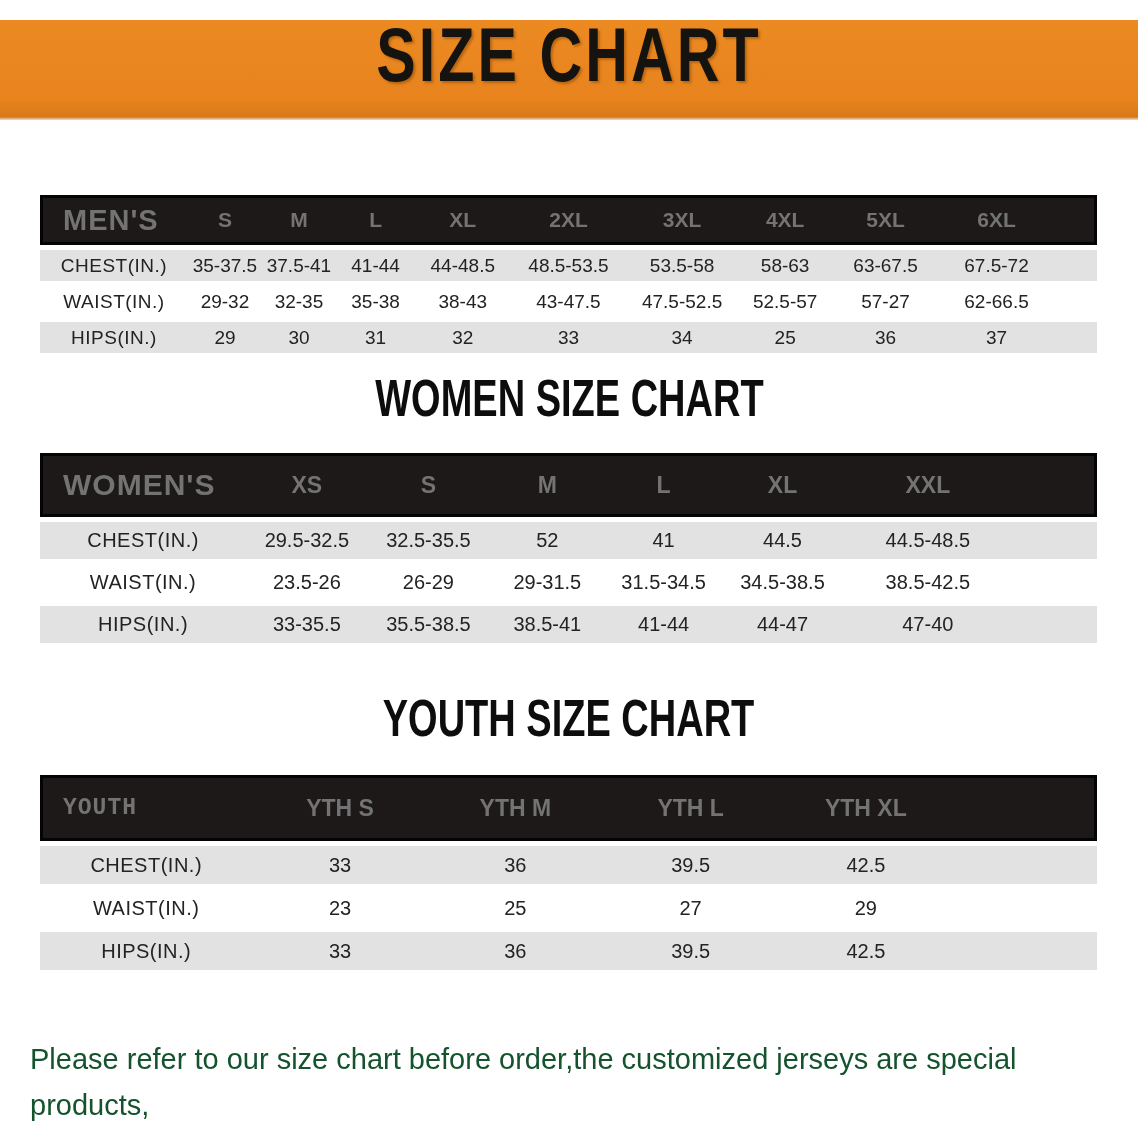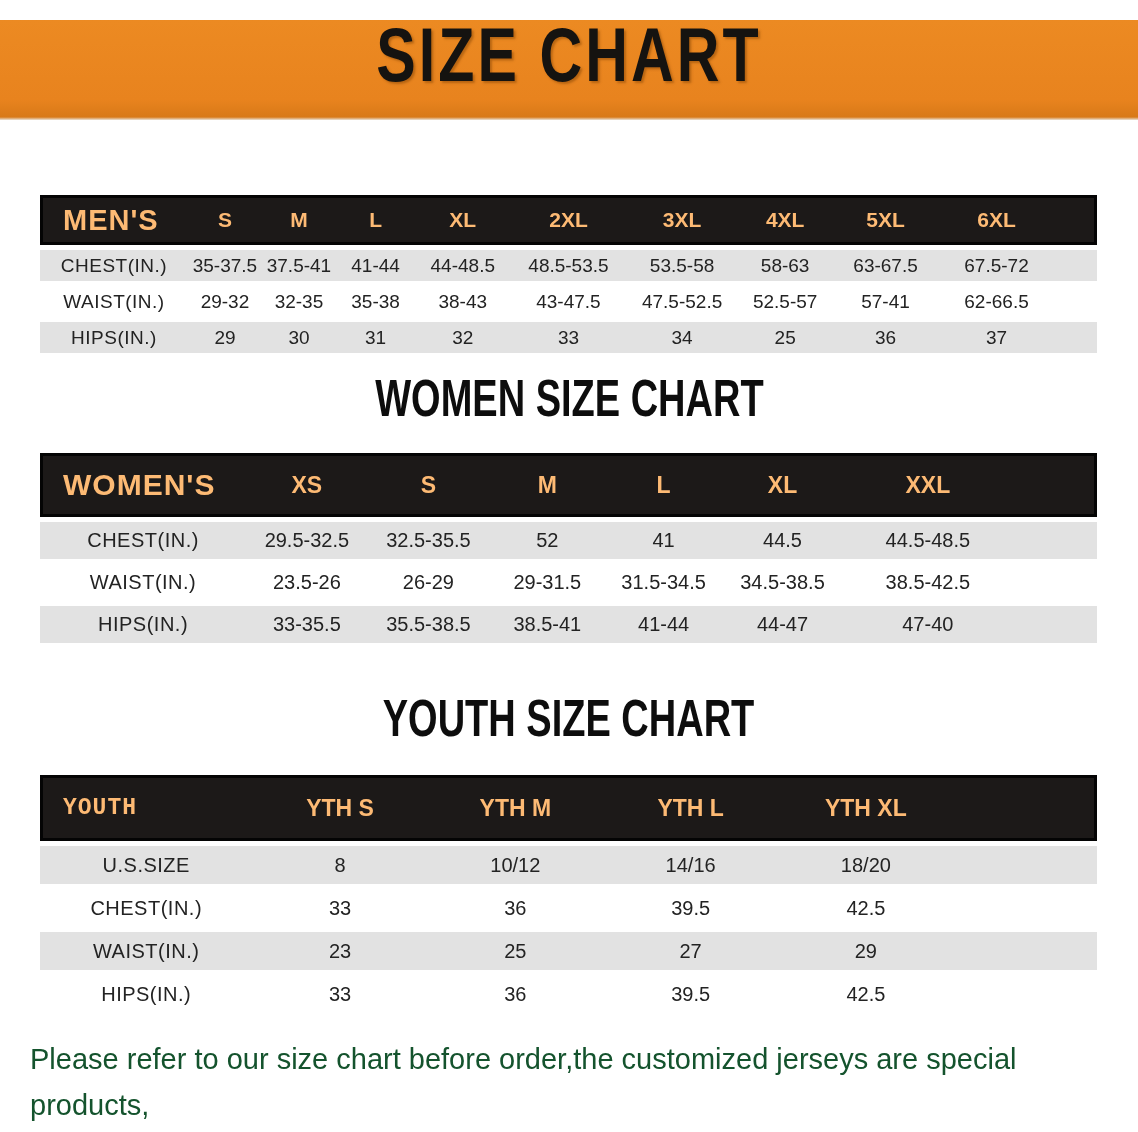--- a/index.html
+++ b/index.html
@@ -69,21 +69,21 @@
   #youth-table-wrap { top: 770px; }
 
   table.size-table {
     width: 100%;
     border-collapse: separate;
     border-spacing: 0 5px;
     table-layout: fixed;
   }
   table.size-table th {
     background: #1c1918;
-    color: #fdba74;
+    color: #737373;
     border-top: 3px solid #040404;
     border-bottom: 3px solid #040404;
     font-weight: 700;
     text-align: center;
     white-space: nowrap;
     overflow: hidden;
   }
   table.size-table th:first-child {
     border-left: 3px solid #040404;
     text-align: left;
@@ -185,21 +185,21 @@
           </tr>
           <tr>
             <td>WAIST(IN.)</td>
             <td>29-32</td>
             <td>32-35</td>
             <td>35-38</td>
             <td>38-43</td>
             <td>43-47.5</td>
             <td>47.5-52.5</td>
             <td>52.5-57</td>
-            <td>57-41</td>
+            <td>57-27</td>
             <td>62-66.5</td>
             <td></td>
           </tr>
           <tr>
             <td>HIPS(IN.)</td>
             <td>29</td>
             <td>30</td>
             <td>31</td>
             <td>32</td>
             <td>33</td>
@@ -293,28 +293,20 @@
             <th>YOUTH</th>
             <th>YTH S</th>
             <th>YTH M</th>
             <th>YTH L</th>
             <th>YTH XL</th>
             <th></th>
           </tr>
         </thead>
         <tbody>
           <tr>
-            <td>U.S.SIZE</td>
-            <td>8</td>
-            <td>10/12</td>
-            <td>14/16</td>
-            <td>18/20</td>
-            <td></td>
-          </tr>
-          <tr>
             <td>CHEST(IN.)</td>
             <td>33</td>
             <td>36</td>
             <td>39.5</td>
             <td>42.5</td>
             <td></td>
           </tr>
           <tr>
             <td>WAIST(IN.)</td>
             <td>23</td>

